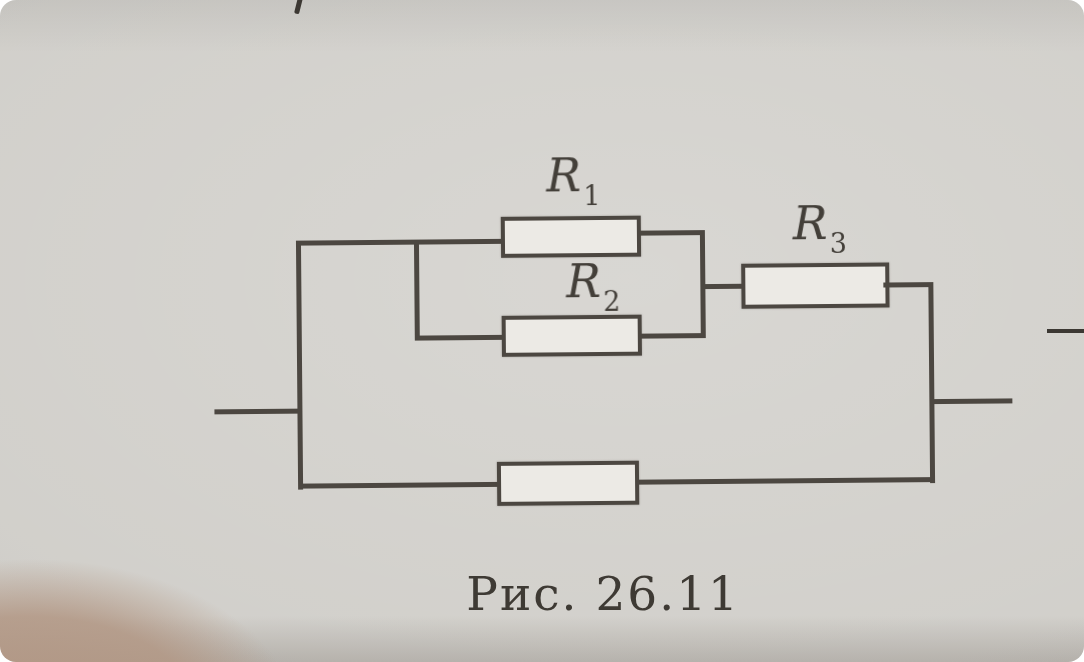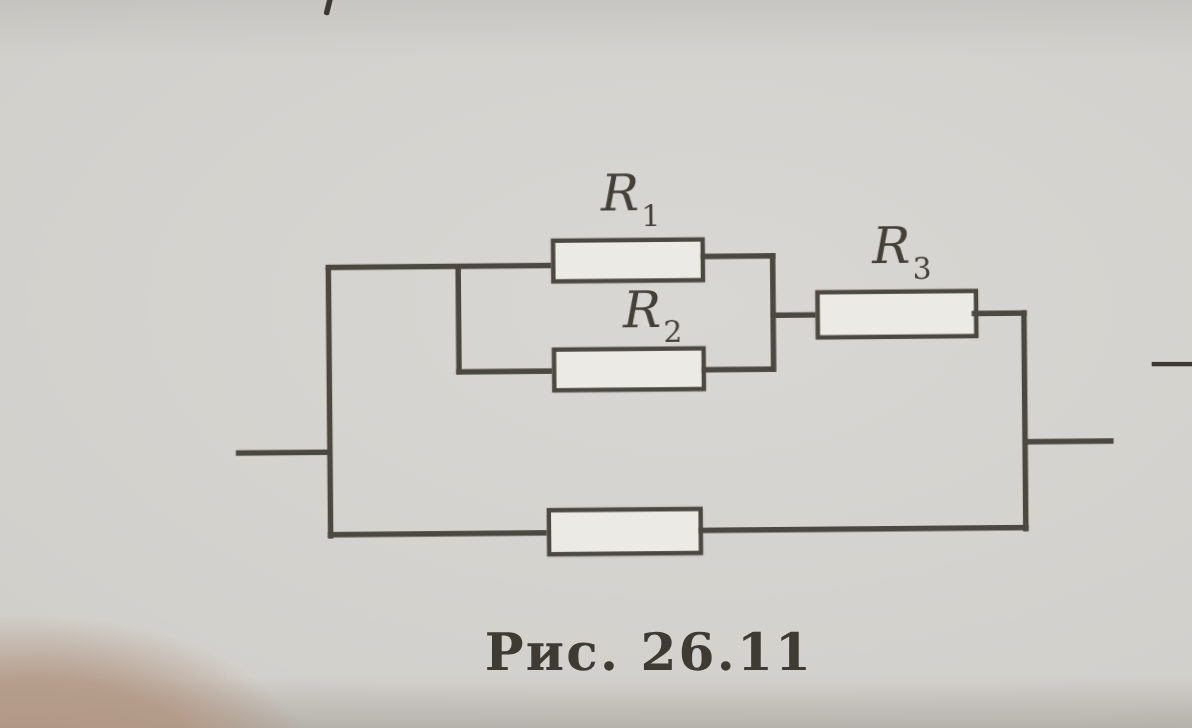--- a/index.html
+++ b/index.html
@@ -7,20 +7,21 @@
     position:relative;
     width:1084px;height:662px;
     overflow:hidden;
     background-color:#cfcdc8;
     background-image:
       radial-gradient(380px 230px at 30px 720px, rgba(178,151,132,0.98) 0%, rgba(178,151,132,0.85) 45%, rgba(178,151,132,0) 70%),
       linear-gradient(to top, rgba(70,58,48,0.20) 0%, rgba(0,0,0,0) 7%),
       linear-gradient(to bottom, rgba(40,40,40,0.07) 0%, rgba(0,0,0,0) 8%),
       radial-gradient(130% 115% at 58% 42%, rgba(255,255,255,0.20) 0%, rgba(255,255,255,0.06) 55%, rgba(35,35,35,0.10) 100%);
     font-family:"DejaVu Serif", serif;
+    border-radius:16px;
   }
   .circuit{
     position:absolute; left:0; top:0; width:1084px; height:662px;
     transform:rotate(-0.5deg);
     transform-origin:600px 360px;
     filter:blur(0.45px);
   }
   .wire{position:absolute;background:#4c4741;}
   .rbox{
     position:absolute;
@@ -39,22 +40,22 @@
   }
   .rlabel .sub{
     font-size:27px;
     font-style:normal;
     vertical-align:-14px;
     margin-left:1px;
   }
   .caption{
     position:absolute;
     left:440px; top:566px; width:300px;
-    text-align:center;
-    font-weight:bold;
+    text-align:right;
+    font-weight:normal;
     font-size:47px;
     letter-spacing:2px;
     color:#3e3a34;
     filter:blur(0.4px);
   }
   .artifact{position:absolute;background:#3c3833;}
 </style>
 </head>
 <body>
 

